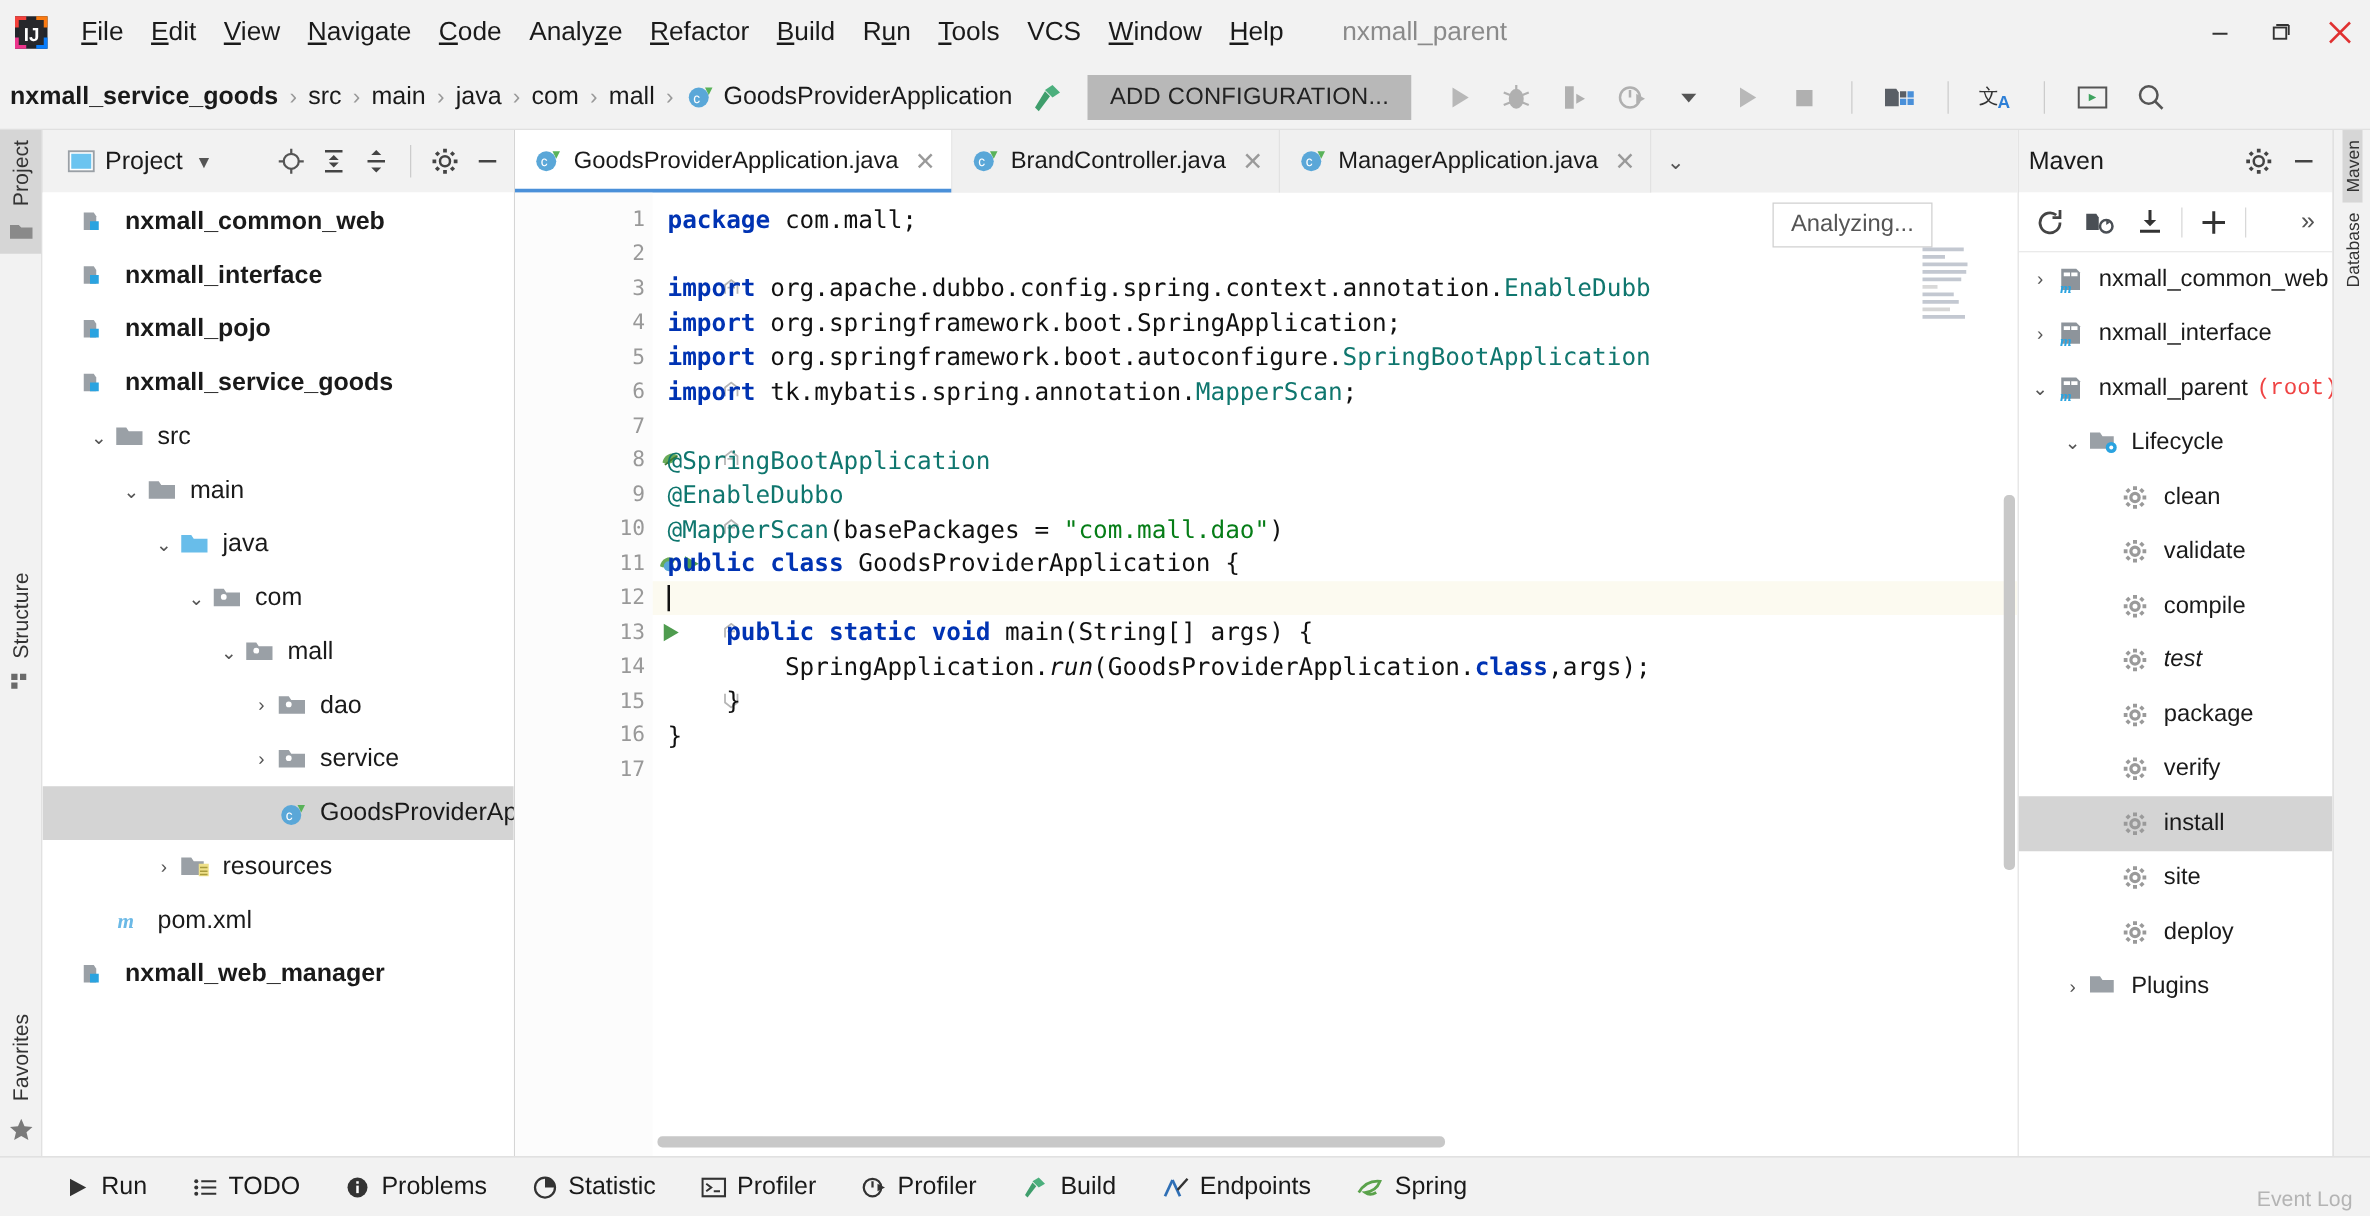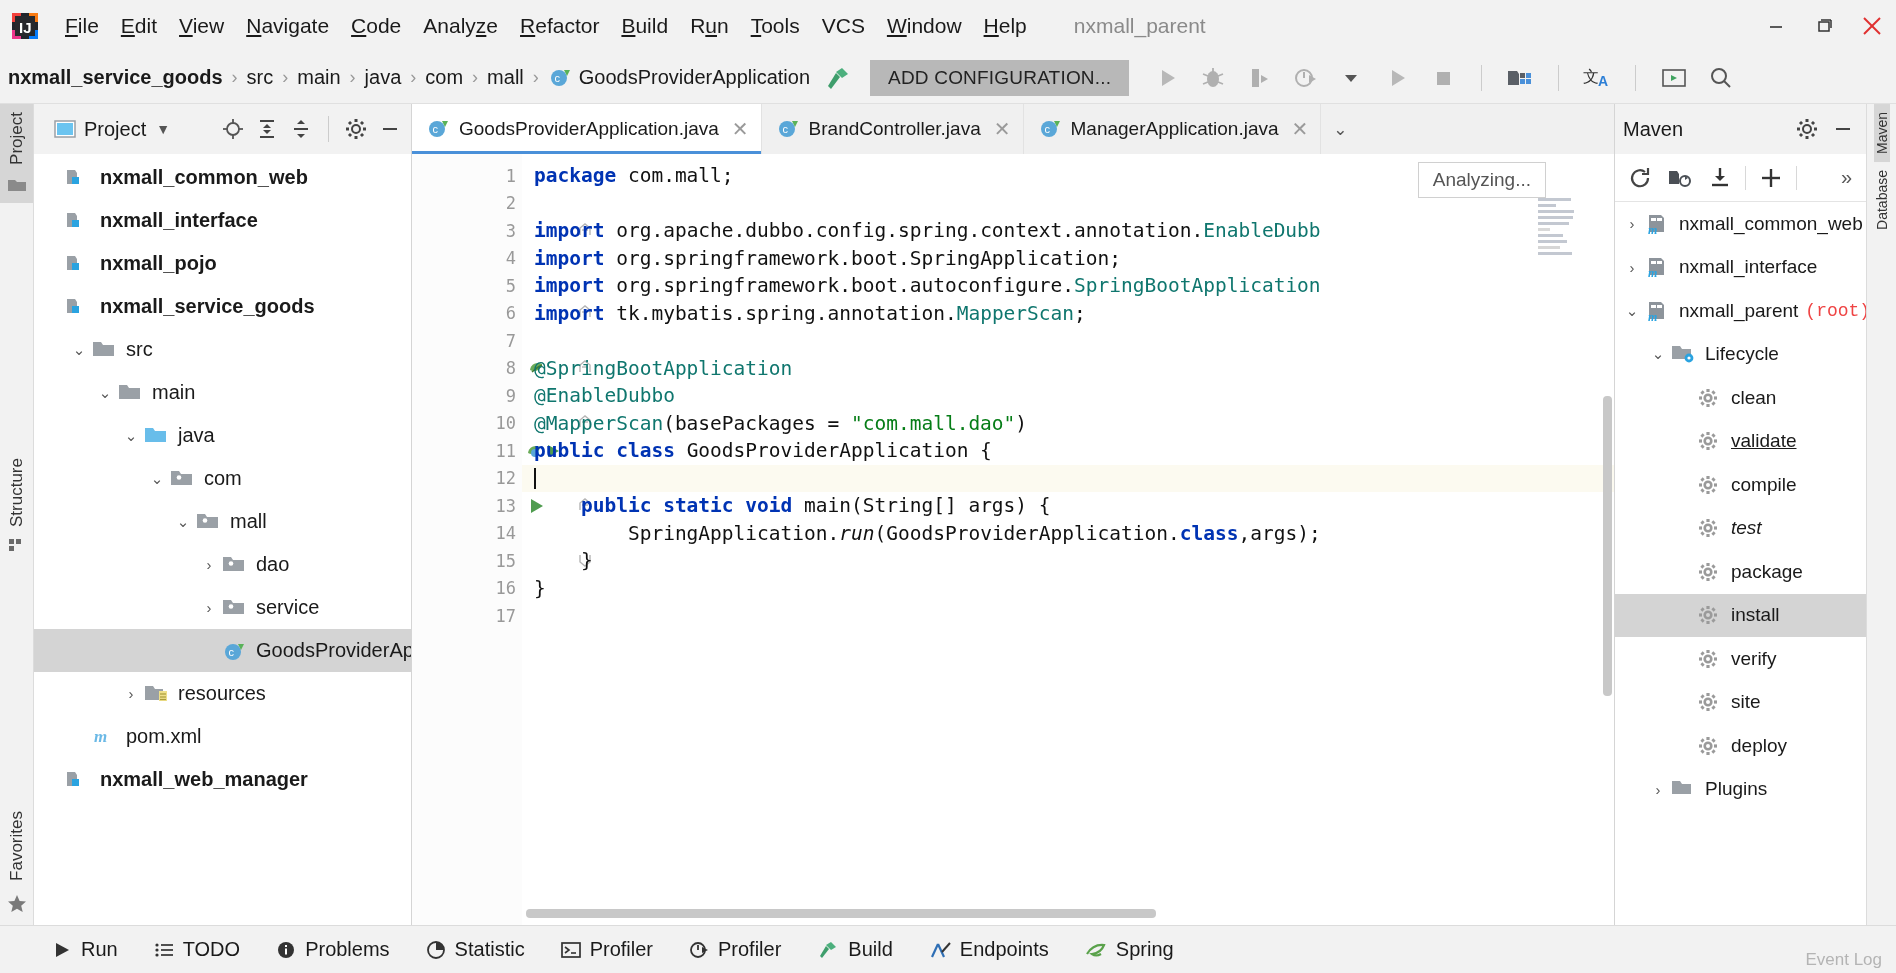--- a/index.html
+++ b/index.html
@@ -878,21 +878,21 @@
                   <line x1="17" y1="11" x2="20" y2="11"></line>
                   <line x1="4.5" y1="4.5" x2="6.5" y2="6.5"></line>
                   <line x1="15.5" y1="15.5" x2="17.5" y2="17.5"></line>
                   <line x1="17.5" y1="4.5" x2="15.5" y2="6.5"></line>
                   <line x1="6.5" y1="15.5" x2="4.5" y2="17.5"></line>
                 </g>
               </svg>
             </span>
             <span>clean</span>
           </div>
-          <div class="mrow" style="padding-left: 56px; text-decoration: underline;">
+          <div class="mrow" style="padding-left: 56px;">
             <span class="arrow"></span>
             <span class="ticon">
               <svg width="22" height="22" viewBox="0 0 22 22">
                 <circle cx="11" cy="11" r="3.3" fill="none" stroke="#9a9a9a" stroke-width="2.6"></circle>
                 <g stroke="#9a9a9a" stroke-width="3.2">
                   <line x1="11" y1="2" x2="11" y2="5"></line>
                   <line x1="11" y1="17" x2="11" y2="20"></line>
                   <line x1="2" y1="11" x2="5" y2="11"></line>
                   <line x1="17" y1="11" x2="20" y2="11"></line>
                   <line x1="4.5" y1="4.5" x2="6.5" y2="6.5"></line>
@@ -954,57 +954,57 @@
                   <line x1="17" y1="11" x2="20" y2="11"></line>
                   <line x1="4.5" y1="4.5" x2="6.5" y2="6.5"></line>
                   <line x1="15.5" y1="15.5" x2="17.5" y2="17.5"></line>
                   <line x1="17.5" y1="4.5" x2="15.5" y2="6.5"></line>
                   <line x1="6.5" y1="15.5" x2="4.5" y2="17.5"></line>
                 </g>
               </svg>
             </span>
             <span>package</span>
           </div>
-          <div class="mrow sel" style="padding-left: 56px;">
+          <div class="mrow" style="padding-left: 56px;">
             <span class="arrow"></span>
             <span class="ticon">
               <svg width="22" height="22" viewBox="0 0 22 22">
                 <circle cx="11" cy="11" r="3.3" fill="none" stroke="#9a9a9a" stroke-width="2.6"></circle>
                 <g stroke="#9a9a9a" stroke-width="3.2">
                   <line x1="11" y1="2" x2="11" y2="5"></line>
                   <line x1="11" y1="17" x2="11" y2="20"></line>
                   <line x1="2" y1="11" x2="5" y2="11"></line>
                   <line x1="17" y1="11" x2="20" y2="11"></line>
                   <line x1="4.5" y1="4.5" x2="6.5" y2="6.5"></line>
                   <line x1="15.5" y1="15.5" x2="17.5" y2="17.5"></line>
                   <line x1="17.5" y1="4.5" x2="15.5" y2="6.5"></line>
                   <line x1="6.5" y1="15.5" x2="4.5" y2="17.5"></line>
                 </g>
               </svg>
             </span>
-            <span>install</span>
-          </div>
-          <div class="mrow" style="padding-left: 56px;">
+            <span>verify</span>
+          </div>
+          <div class="mrow sel" style="padding-left: 56px;">
             <span class="arrow"></span>
             <span class="ticon">
               <svg width="22" height="22" viewBox="0 0 22 22">
                 <circle cx="11" cy="11" r="3.3" fill="none" stroke="#9a9a9a" stroke-width="2.6"></circle>
                 <g stroke="#9a9a9a" stroke-width="3.2">
                   <line x1="11" y1="2" x2="11" y2="5"></line>
                   <line x1="11" y1="17" x2="11" y2="20"></line>
                   <line x1="2" y1="11" x2="5" y2="11"></line>
                   <line x1="17" y1="11" x2="20" y2="11"></line>
                   <line x1="4.5" y1="4.5" x2="6.5" y2="6.5"></line>
                   <line x1="15.5" y1="15.5" x2="17.5" y2="17.5"></line>
                   <line x1="17.5" y1="4.5" x2="15.5" y2="6.5"></line>
                   <line x1="6.5" y1="15.5" x2="4.5" y2="17.5"></line>
                 </g>
               </svg>
             </span>
-            <span>verify</span>
+            <span>install</span>
           </div>
           <div class="mrow" style="padding-left: 56px; text-align: right;">
             <span class="arrow"></span>
             <span class="ticon">
               <svg width="22" height="22" viewBox="0 0 22 22">
                 <circle cx="11" cy="11" r="3.3" fill="none" stroke="#9a9a9a" stroke-width="2.6"></circle>
                 <g stroke="#9a9a9a" stroke-width="3.2">
                   <line x1="11" y1="2" x2="11" y2="5"></line>
                   <line x1="11" y1="17" x2="11" y2="20"></line>
                   <line x1="2" y1="11" x2="5" y2="11"></line>

